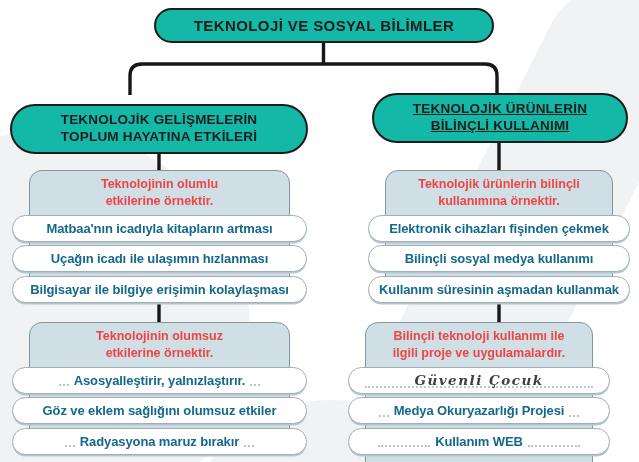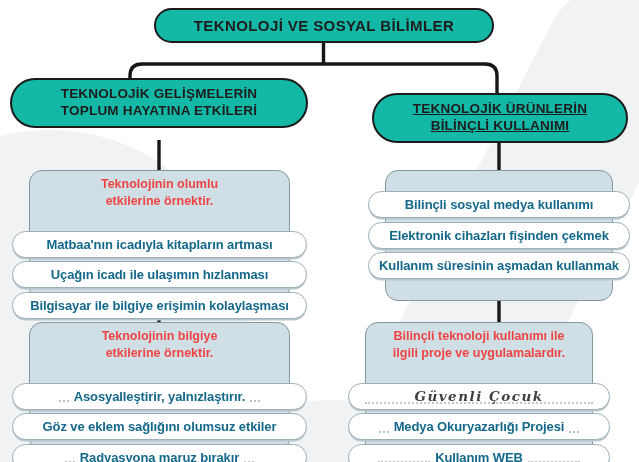--- a/index.html
+++ b/index.html
@@ -15,38 +15,38 @@
 
   svg.connectors{position:absolute;left:0;top:0;z-index:1;pointer-events:none;}
 
   .node{
     position:absolute;display:flex;flex-direction:column;align-items:center;justify-content:center;
     background:#14b8a6;border:2.4px solid #1b1b1b;z-index:2;text-align:center;
     font-weight:bold;color:#1d1d1d;
   }
   .root-node{left:154px;top:8px;width:336px;height:31px;border-radius:18px;font-size:15px;letter-spacing:.4px;}
   .branch-node{border-radius:25px;font-size:13.5px;line-height:1.25;letter-spacing:.2px;}
-  .branch-left{left:10px;top:78px;width:294px;height:46px;}
+  .branch-left{left:10px;top:104px;width:294px;height:46px;}
   .branch-right{left:372px;top:93px;width:252px;height:46px;text-decoration:underline;}
 
   .group{position:absolute;z-index:2;}
   .group::before{
     content:'';position:absolute;left:17px;right:17px;top:0;bottom:5px;
     background:#cfdfe5;border:1.6px solid #82979f;border-radius:13px;
   }
   .grp-left-1{left:12px;top:170px;width:295px;height:136px;}
   .grp-left-2{left:12px;top:322px;width:295px;height:134px;}
   .grp-right-1{left:368px;top:170px;width:262px;height:136px;}
   .grp-right-2{left:348px;top:322px;width:262px;height:164px;}
 
   .group-head{
     position:relative;text-align:center;font-weight:bold;color:#ef4444;
     font-size:12.5px;line-height:1.35;padding-top:6px;
   }
-  .pills{position:relative;margin-top:21px;}
+  .pills{position:relative;margin-top:5px;}
   .pill{
     position:relative;height:25px;margin-top:3.5px;border-radius:14px;
     background:#ffffff;border:1.6px solid #9db0b7;
     display:flex;align-items:center;justify-content:center;
     box-shadow:0 2px 0 -0.5px #b7c6cc;
   }
   .pill-label{
     position:relative;z-index:1;font-weight:bold;color:#14688a;font-size:13px;
     white-space:nowrap;letter-spacing:-0.1px;
   }
@@ -109,47 +109,51 @@
         <span class="pill-label">Uçağın icadı ile ulaşımın hızlanması</span>
       </div>
       <div class="pill">
         <span class="pill-label">Bilgisayar ile bilgiye erişimin kolaylaşması</span>
       </div>
     </div>
   </div>
 
   <div class="group grp-left-2">
     <div class="group-head">
-      <div>Teknolojinin bilgiye</div>
+      <div>Teknolojinin olumsuz</div>
       <div>etkilerine örnektir.</div>
     </div>
     <div class="pills">
       <div class="pill">
         <span class="dots dots-sm"></span>
         <span class="pill-label">Asosyalleştirir, yalnızlaştırır.</span>
         <span class="dots dots-sm"></span>
       </div>
       <div class="pill">
         <span class="pill-label">Göz ve eklem sağlığını olumsuz etkiler</span>
       </div>
       <div class="pill">
         <span class="dots dots-sm"></span>
         <span class="pill-label">Radyasyona maruz bırakır</span>
         <span class="dots dots-sm"></span>
       </div>
     </div>
   </div>
 
   <div class="group grp-right-1">
+    <div class="group-head">
+      <div>Teknolojik ürünlerin bilinçli</div>
+      <div>kullanımına örnektir.</div>
+    </div>
     <div class="pills">
       <div class="pill">
-        <span class="pill-label">Bilinçli sosyal medya kullanımı</span>
+        <span class="pill-label">Elektronik cihazları fişinden çekmek</span>
       </div>
       <div class="pill">
-        <span class="pill-label">Elektronik cihazları fişinden çekmek</span>
+        <span class="pill-label">Bilinçli sosyal medya kullanımı</span>
       </div>
       <div class="pill">
         <span class="pill-label">Kullanım süresinin aşmadan kullanmak</span>
       </div>
     </div>
   </div>
 
   <div class="group grp-right-2">
     <div class="group-head">
       <div>Bilinçli teknoloji kullanımı ile</div>

